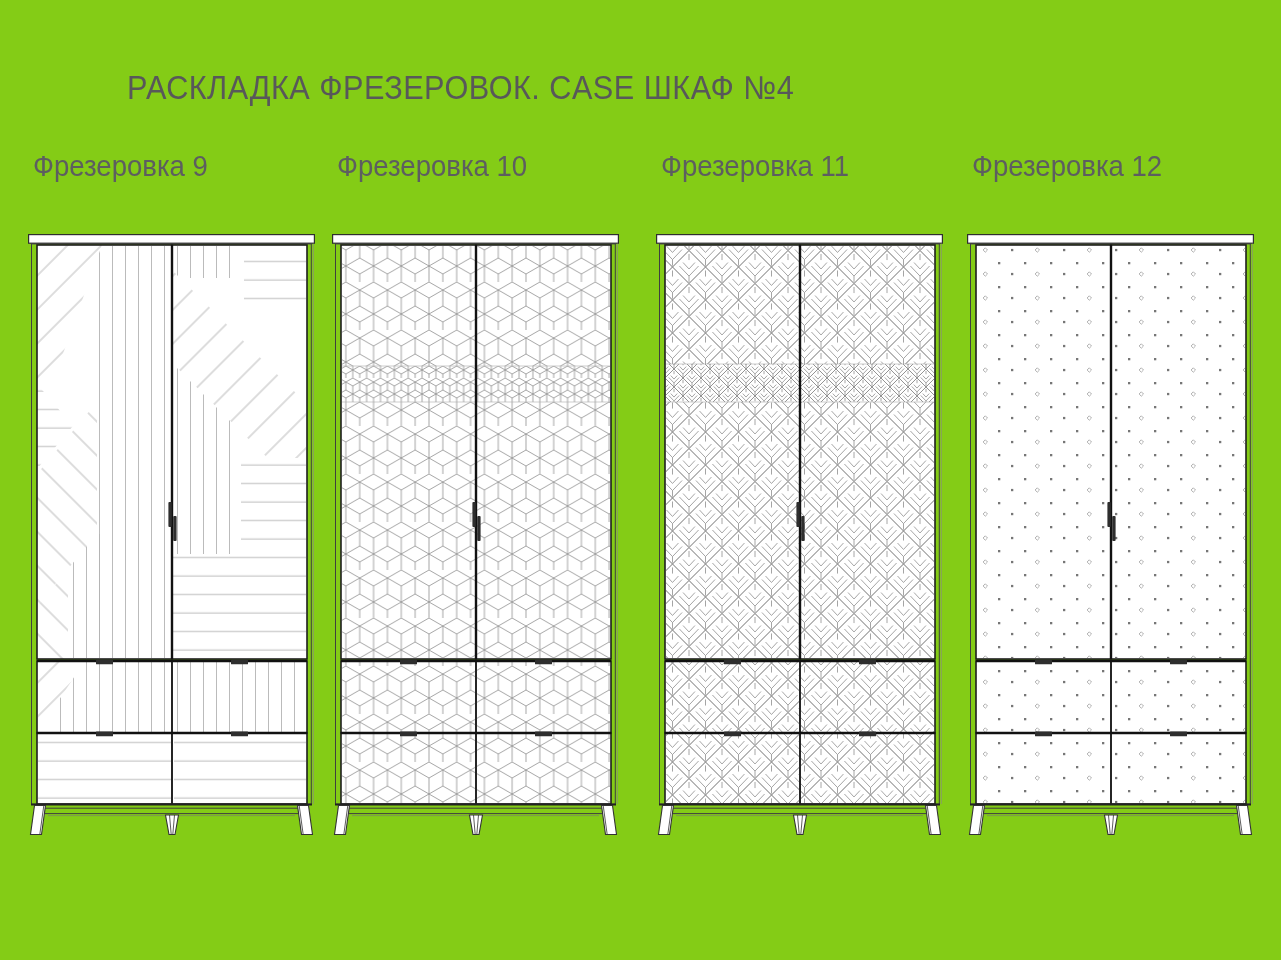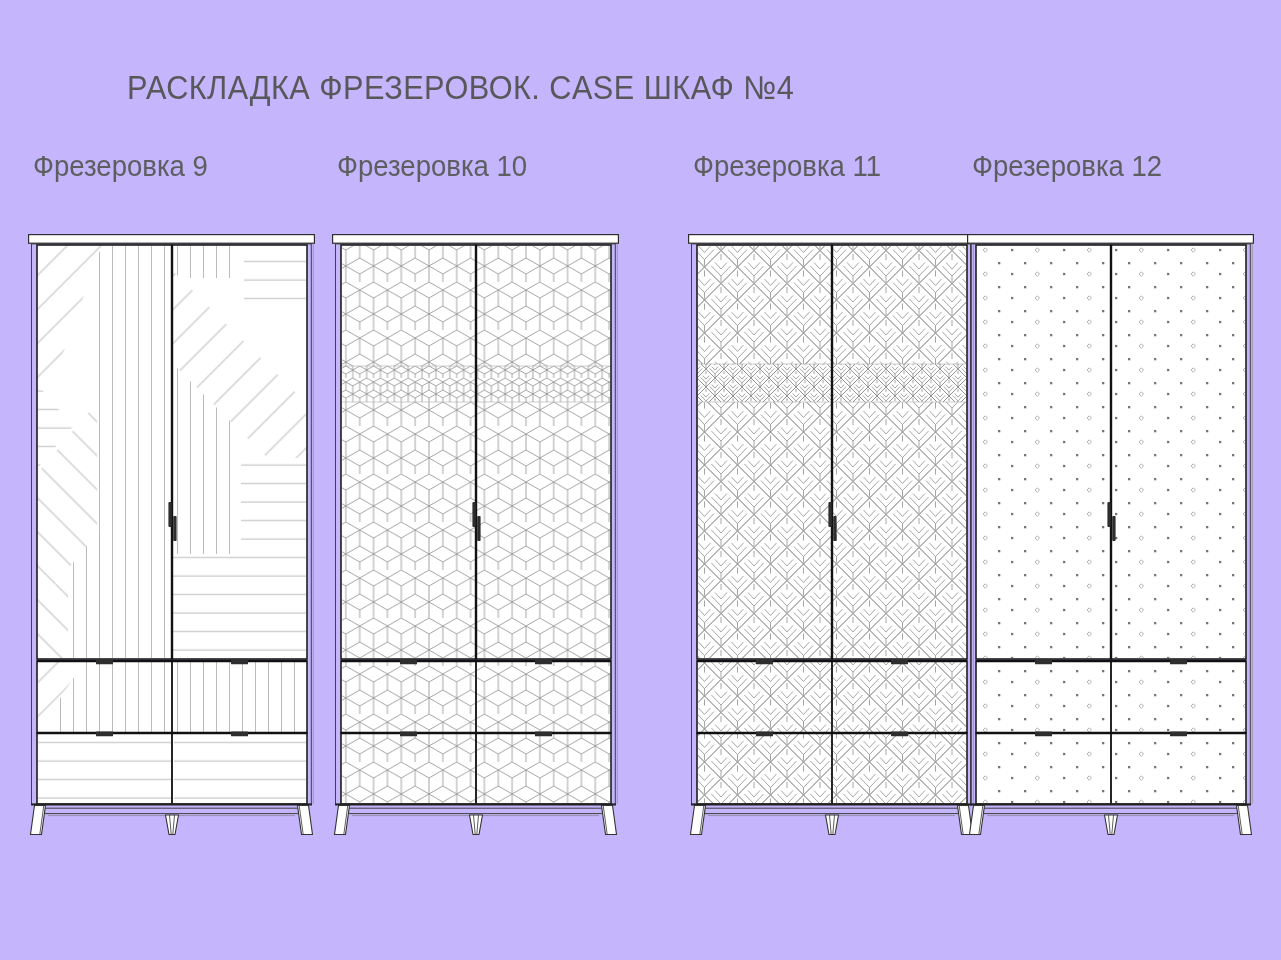--- a/index.html
+++ b/index.html
@@ -1,23 +1,23 @@
 <!DOCTYPE html>
 <html><head>
 <meta charset="utf-8">
 <style>
   html,body{margin:0;padding:0;background:#ffffff;}
   body{width:1281px;height:960px;position:relative;overflow:hidden;
        font-family:"Liberation Sans","DejaVu Sans",sans-serif;}
-  .stage{position:absolute;inset:0;background:#c4b5fd;}
+  .stage{position:absolute;inset:0;background:#84cc16;}
   .title{position:absolute;left:127px;top:69px;font-size:33px;font-weight:400;
          color:#58585a;letter-spacing:.5px;white-space:nowrap;
          transform:scaleX(.93);transform-origin:0 50%;}
   .wardrobe{position:absolute;top:150px;width:292px;height:710px;text-decoration:underline;}
-  .pos-1{left:28px}.pos-2{left:332px}.pos-3{left:688px}.pos-4{left:967px}
+  .pos-1{left:28px}.pos-2{left:332px}.pos-3{left:656px}.pos-4{left:967px}
   .wlabel{position:absolute;left:5px;top:0;font-size:29px;font-weight:400;color:#5d5e60;
           white-space:nowrap;transform:scaleX(.95);transform-origin:0 50%;}
   .drawing{position:absolute;left:0;top:84px;width:287px;height:602px;}
   .drawing svg{display:block}
 </style>
 </head>
 <body>
 
 <div class="stage">
   <div class="title">РАСКЛАДКА ФРЕЗЕРОВОК. CASE ШКАФ №4</div>

